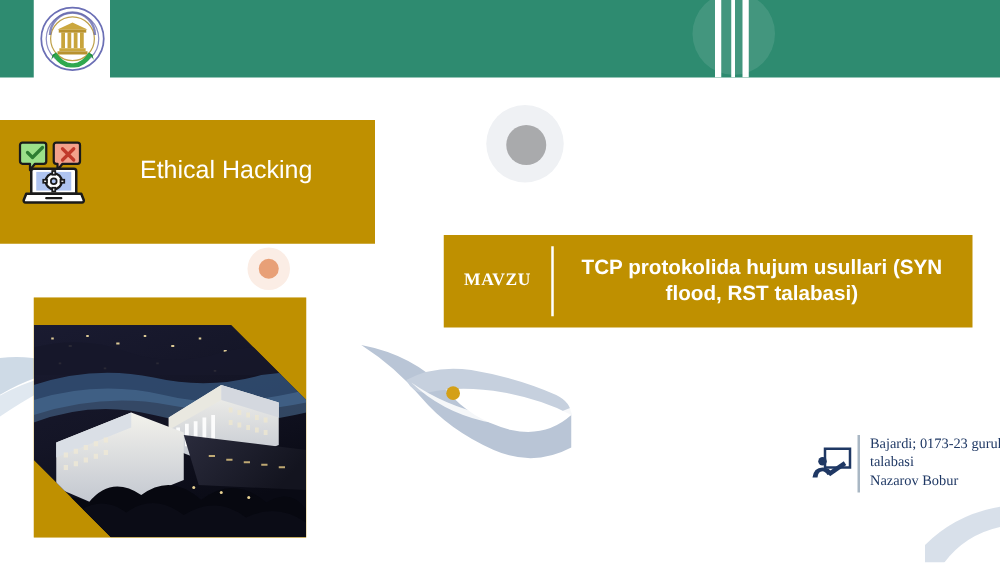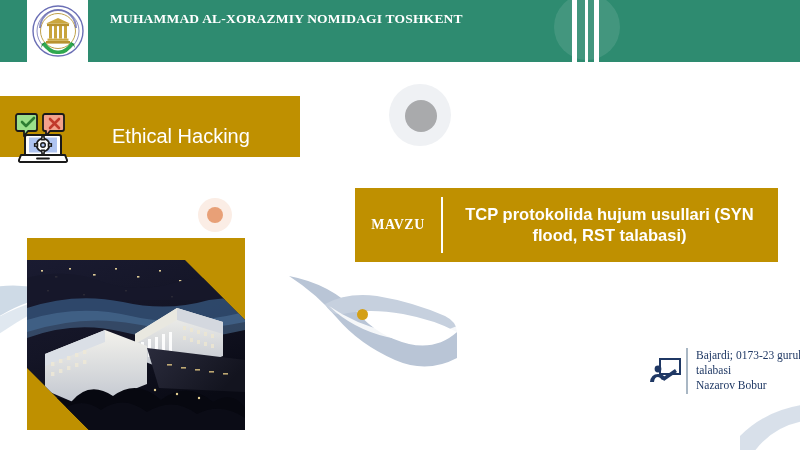--- a/index.html
+++ b/index.html
@@ -82,21 +82,21 @@
     letter-spacing: 0.2px;
   }
   .header-title div { white-space: nowrap; }
 
   
   .eh-banner {
     position: absolute;
     left: 0;
     top: 96px;
     width: 300px;
-    height: 61px;
+    height: 99px;
     background: #BF9000;
   }
   .eh-icon {
     position: absolute;
     left: 14px;
     top: 15px;
     width: 58px;
     height: 58px;
   }
   .eh-label {
@@ -295,21 +295,20 @@
     <rect x="33" y="22" width="3" height="12.6" fill="#C8A43C"></rect>
     <rect x="16" y="19.5" width="22" height="2.6" fill="#B8922F"></rect>
     <polygon points="27,14 39,19.5 15,19.5" fill="#CBA73E"></polygon>
 
     <path d="M11 40 Q18 51 27 50 Q36 51 43 40 L40 38 Q34 47 27 46.5 Q20 47 14 38 Z" fill="#2FA84F"></path>
     <polygon points="11,40 14,38 10,44" fill="#1E8A3A"></polygon>
     <polygon points="43,40 40,38 44,44" fill="#1E8A3A"></polygon>
   </svg>
 
   <div class="header-title">
-    <div>MUHAMMAD AL-XORAZMIY NOMIDAGI TOSHKENT</div>
   </div>
 
   <div class="eh-banner">
     <svg class="eh-icon" viewBox="0 0 58 58">
 
       <path d="M4 3 h17 a2 2 0 0 1 2 2 v13 a2 2 0 0 1 -2 2 h-7 l-4 5 v-5 h-6 a2 2 0 0 1 -2 -2 v-13 a2 2 0 0 1 2 -2 z" fill="#9BE08A" stroke="#1A1A1A" stroke-width="1.8" stroke-linejoin="round"></path>
       <path d="M8 11 l4 4 l8 -8" fill="none" stroke="#2E7D32" stroke-width="2.6" stroke-linecap="round" stroke-linejoin="round"></path>
 
       <path d="M31 3 h17 a2 2 0 0 1 2 2 v13 a2 2 0 0 1 -2 2 h-12 l-4 5 v-5 h-1 a2 2 0 0 1 -2 -2 v-13 a2 2 0 0 1 2 -2 z" fill="#F2A18B" stroke="#1A1A1A" stroke-width="1.8" stroke-linejoin="round"></path>
       <path d="M36 8 l9 9 M45 8 l-9 9" fill="none" stroke="#C0392B" stroke-width="2.6" stroke-linecap="round"></path>

